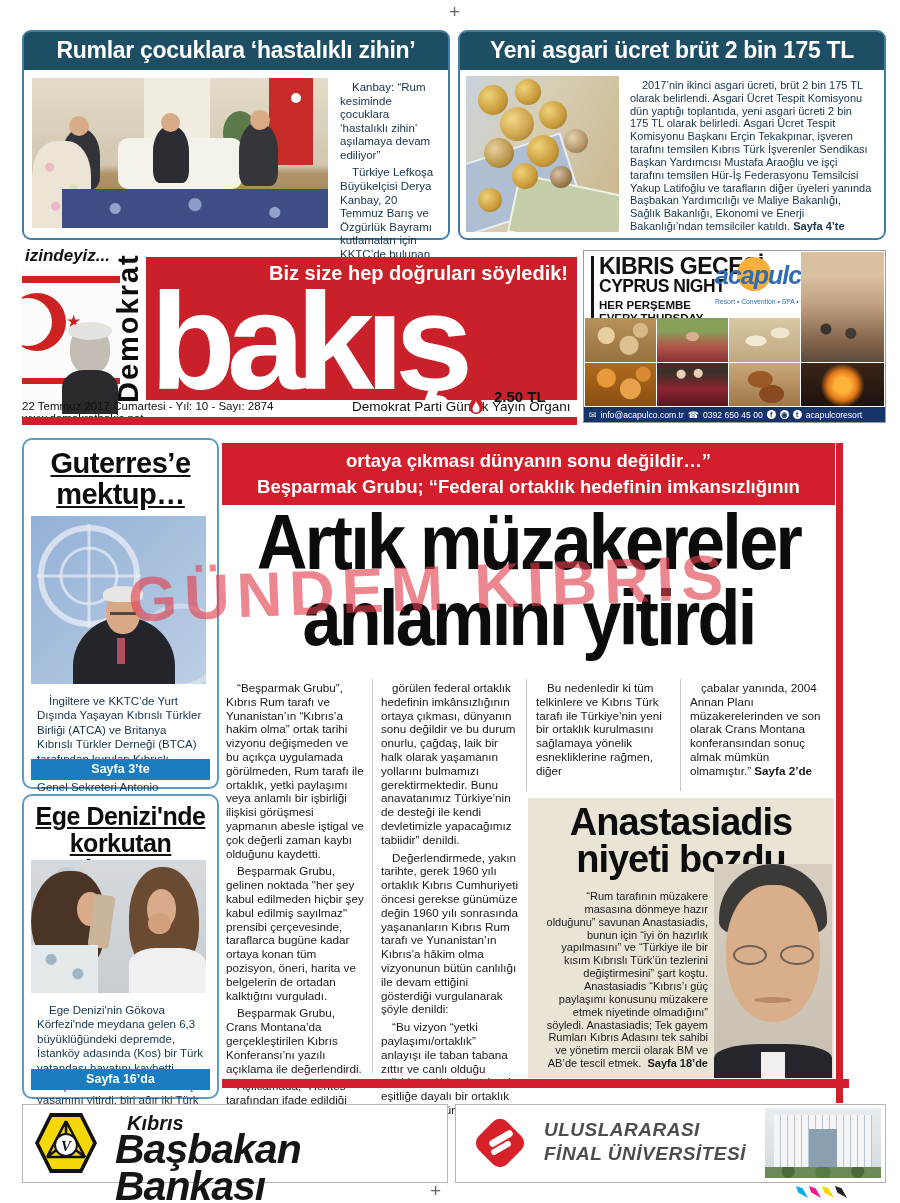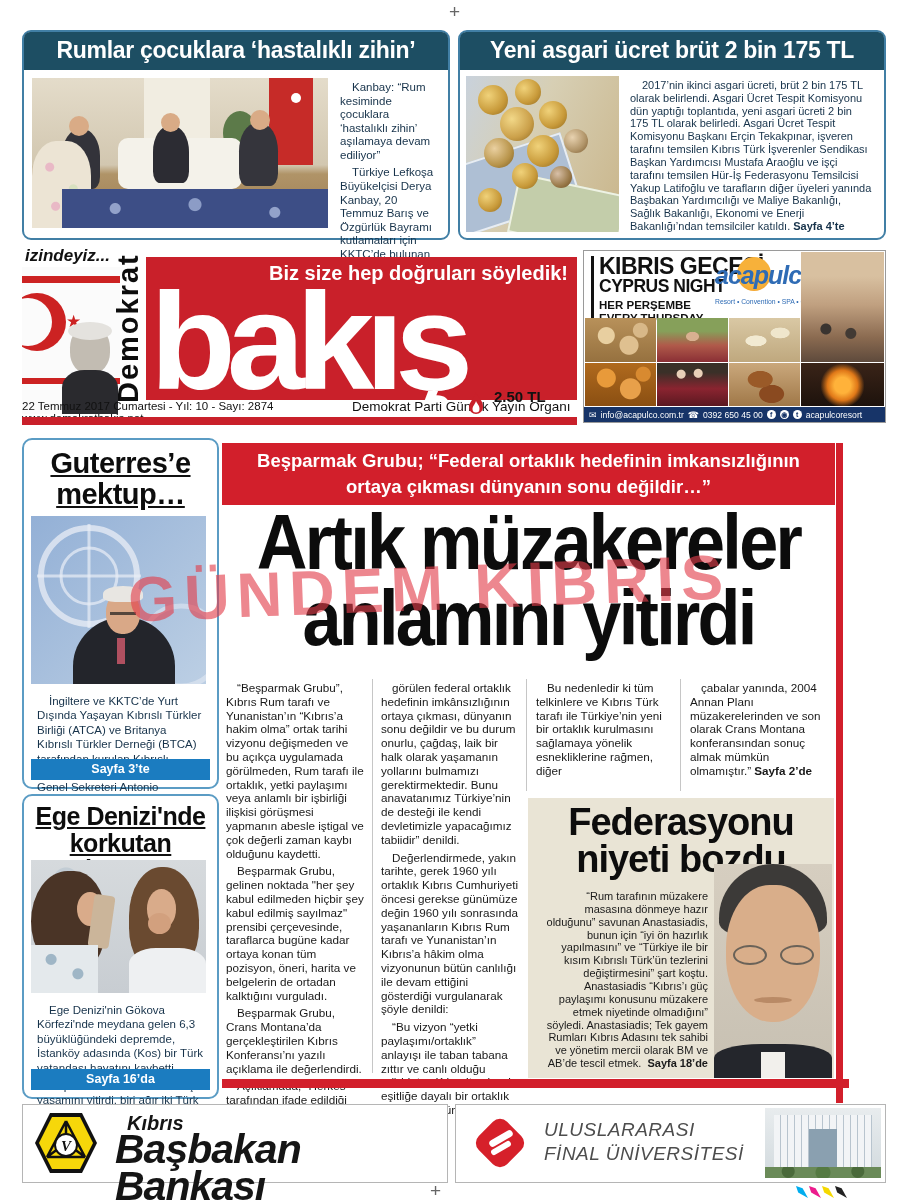--- a/index.html
+++ b/index.html
@@ -53,21 +53,21 @@
   .ana-title{text-align:center;font-weight:bold;font-size:38px;line-height:.98;
              letter-spacing:-1px;color:#0d0d0d;}
   .ana-body{position:absolute;left:8px;top:88px;width:176px;font-size:11px;line-height:1.17;color:#1a1a1a;text-align:right;}
   .redbar-v{position:absolute;background:#d21f2b;}
   .redbar-h{position:absolute;background:#d21f2b;}
 
   
   .bottom-ad{position:absolute;border:1px solid #b5b5b5;background:#fff;}
   .bank-small{font-style:italic;font-weight:bold;font-size:20px;color:#151515;}
   .bank-big{font-style:italic;font-weight:bold;font-size:41px;letter-spacing:-1px;color:#151515;line-height:.9;}
-  .univ-line{font-style:italic;font-weight:normal;font-size:19px;color:#4d4d4d;letter-spacing:.5px;line-height:1.25;}
+  .univ-line{font-style:italic;font-weight:bold;font-size:19px;color:#4d4d4d;letter-spacing:.5px;line-height:1.25;}
 
   
   .acap{position:absolute;border:1px solid #9a9a9a;background:#fff;}
   .acap-titles{position:absolute;left:7px;top:5px;border-left:3px solid #111;padding-left:5px;color:#111;}
   .acap-t1{font-weight:bold;font-size:23px;line-height:.95;letter-spacing:-.5px;}
   .acap-t2{font-weight:bold;font-size:17.5px;line-height:1;letter-spacing:-.5px;}
   .acap-t3{font-weight:bold;font-size:11.5px;line-height:1.1;margin-top:4px;}
   .acap-brand{position:absolute;left:131px;top:10px;width:100px;}
   .sun{position:absolute;left:22px;top:-4px;width:34px;height:34px;border-radius:50%;
        background:radial-gradient(circle at 50% 45%,#f7b13a 60%,#ef9420);}
@@ -239,22 +239,22 @@
       <div style="right:0;bottom:0;width:44%;height:34%;background:#eef0f2;border-radius:35% 35% 0 0;"></div>
     </div>
     <div class="side-body" style="position:absolute;left:9px;right:9px;top:203px;">
       <p class="para">Ege Denizi'nin Gökova Körfezi'nde meydana gelen 6,3 büyüklüğündeki depremde, İstanköy adasında (Kos) bir Türk vatandaşı hayatını kaybetti.</p>
       <p class="para">Depremde bir Türk vatandaşı yaşamını yitirdi, biri ağır iki Türk yaralandı.</p>
     </div>
     <div class="pageref-bar">Sayfa 16’da</div>
   </div>
 
   <div class="kicker" style="left:222px;top:443px;width:613px;height:57px;">
+    <div>ortaya çıkması dünyanın sonu değildir…”</div>
     <div>Beşparmak Grubu;  “Federal ortaklık hedefinin imkansızlığının</div>
-    <div>ortaya çıkması dünyanın sonu değildir…”</div>
   </div>
 
   <div class="abs" style="left:222px;top:504px;width:613px;">
     <div class="headline-line">Artık müzakereler</div>
     <div class="headline-line">anlamını yitirdi</div>
   </div>
 
   <div class="colm" style="left:222px;top:677px;width:146px;">
     <p class="para">“Beşparmak Grubu”, Kıbrıs Rum tarafı ve Yunanistan’ın “Kıbrıs’a hakim olma” ortak tarihi vizyonu değişmeden ve bu açıkça uygulamada görülmeden, Rum tarafı ile ortaklık, yetki paylaşımı veya anlamlı bir işbirliği ilişkisi görüşmesi yapmanın abesle iştigal ve çok değerli zaman kaybı olduğunu kaydetti.</p>
     <p class="para">Beşparmak Grubu, gelinen noktada "her şey kabul edilmeden hiçbir şey kabul edilmiş sayılmaz" prensibi çerçevesinde, taraflarca bugüne kadar ortaya konan tüm pozisyon, öneri, harita ve belgelerin de ortadan kalktığını vurguladı.</p>
@@ -270,21 +270,21 @@
   <div class="vdiv" style="left:526px;top:679px;height:112px;"></div>
   <div class="colm" style="left:532px;top:677px;width:142px;">
     <p class="para">Bu nedenledir ki tüm telkinlere ve Kıbrıs Türk tarafı ile Türkiye’nin yeni bir ortaklık kurulmasını sağlamaya yönelik esnekliklerine rağmen, diğer</p>
   </div>
   <div class="vdiv" style="left:680px;top:679px;height:112px;"></div>
   <div class="colm" style="left:686px;top:677px;width:146px;">
     <p class="para"><span>çabalar yanında, 2004 Annan Planı müzakerelerinden ve son olarak Crans Montana konferansından sonuç almak mümkün olmamıştır.”</span> <span class="inline-ref">Sayfa 2’de</span></p>
   </div>
 
   <div class="ana-box" style="left:528px;top:798px;width:306px;height:280px;">
-    <div class="ana-title" style="margin-top:6px;">Federasyonu</div>
+    <div class="ana-title" style="margin-top:6px;">Anastasiadis</div>
     <div class="ana-title">niyeti bozdu</div>
     <div class="ana-body">
       <p class="para"><span>“Rum tarafının müzakere masasına dönmeye hazır olduğunu” savunan Anastasiadis, bunun için “iyi ön hazırlık yapılmasını” ve “Türkiye ile bir kısım Kıbrıslı Türk’ün tezlerini değiştirmesini” şart koştu. Anastasiadis “Kıbrıs’ı güç paylaşımı konusunu müzakere etmek niyetinde olmadığını” söyledi. Anastasiadis; Tek gayem Rumları Kıbrıs Adasını tek sahibi ve yönetim mercii olarak BM ve AB’de tescil etmek.</span>&nbsp;&nbsp;<span class="inline-ref">Sayfa 18’de</span></p>
     </div>
     <div class="ph" style="right:2px;top:66px;width:118px;height:214px;background:linear-gradient(#d6cec0,#c7c0b2);">
       <div style="left:4%;top:0;width:92%;height:34%;background:#3c3a38;border-radius:50% 50% 30% 30%/75% 75% 20% 20%;"></div>
       <div style="left:10%;top:10%;width:80%;height:64%;background:#d9ae8a;border-radius:46% 46% 48% 48%;"></div>
       <div style="left:16%;top:38%;width:30px;height:16px;border:2px solid #6a6258;border-radius:50%;background:transparent;"></div>
       <div style="left:56%;top:38%;width:30px;height:16px;border:2px solid #6a6258;border-radius:50%;background:transparent;"></div>
       <div style="left:34%;top:62%;width:32%;height:6px;background:#b98a66;border-radius:50%;"></div>

